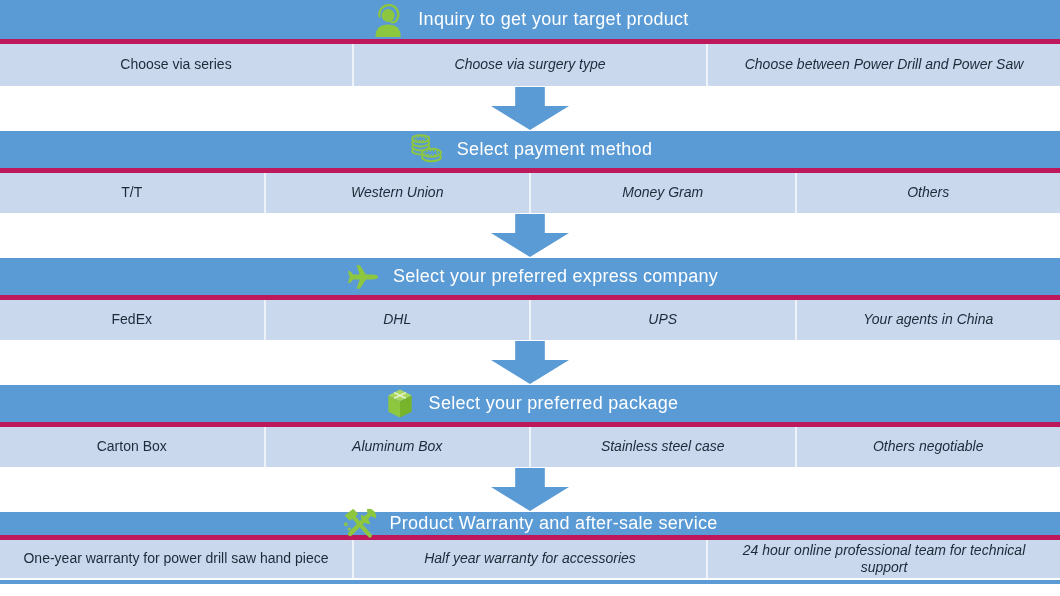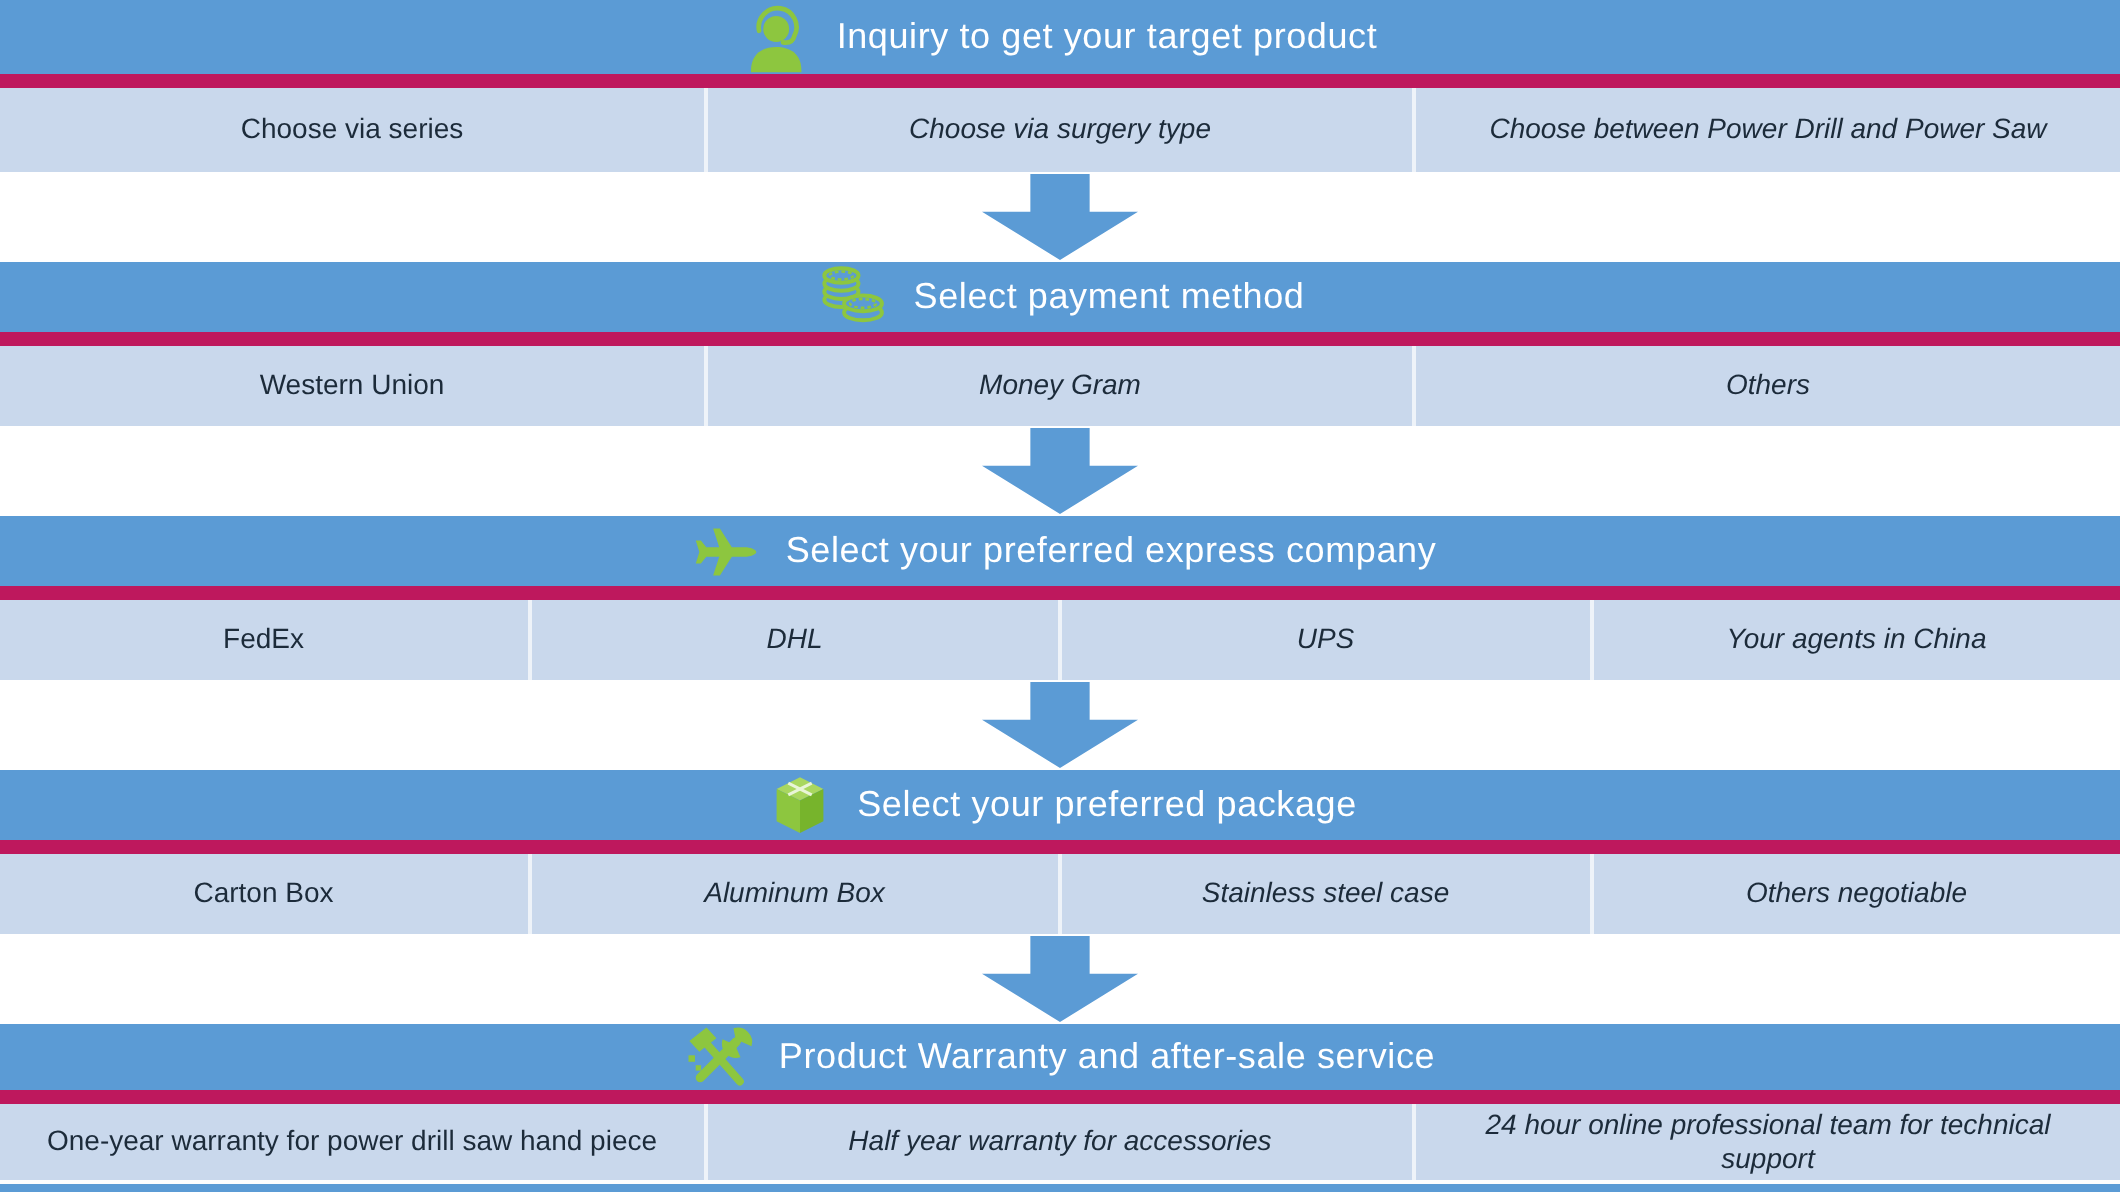--- a/index.html
+++ b/index.html
@@ -10,35 +10,35 @@
     --divider:#eef3f9;
     --bg:#ffffff;
   }
   *{box-sizing:border-box;margin:0;padding:0;}
   html,body{width:1060px;height:596px;overflow:hidden;background:var(--bg);
     font-family:"Liberation Sans","DejaVu Sans",sans-serif;}
   .flow{width:1060px;height:596px;display:flex;flex-direction:column;}
 
   .sec{width:100%;}
   .hd{display:flex;align-items:center;justify-content:center;gap:11px;
-      background:var(--header-blue);border-bottom:7px solid #be185d;}
+      background:var(--header-blue);border-bottom:5px solid #be185d;}
   .hd .ttl{color:#fff;font-size:18px;letter-spacing:.3px;}
   .icon{display:flex;align-items:center;justify-content:center;}
   .icon svg{display:block;}
 
   .row{display:flex;background:var(--row-blue);}
   .cell{flex:1;display:flex;align-items:center;justify-content:center;
         text-align:center;color:var(--text-dark);font-size:14px;line-height:1.25;
         padding:0 10px;}
   .cell + .cell{border-left:2px solid var(--divider);font-style:italic;}
 
   .s1 .hd{height:44px}.s1 .row{height:42px}
   .s2 .hd,.s3 .hd,.s4 .hd{height:42px}
   .s2 .row,.s3 .row,.s4 .row{height:40px}
-  .s5 .hd{height:40px}.s5 .row{height:38px}
+  .s5 .hd{height:28px}.s5 .row{height:38px}
 
   .gap{height:45px;display:flex;justify-content:center;align-items:center;background:var(--bg);}
   .arrow{width:78px;height:43px;background:var(--header-blue);
     clip-path:polygon(31% 0,69% 0,69% 44%,100% 44%,50% 100%,0 44%,31% 44%);}
 
   .bottom-strip{height:6px;background:var(--header-blue);border-top:2px solid #fdfdfd;}
 </style>
 </head>
 <body>
 
@@ -78,20 +78,21 @@
             <ellipse cx="26" cy="28" rx="10.5" ry="4.4"></ellipse>
             <ellipse cx="26" cy="23" rx="10.5" ry="4.4"></ellipse>
           </g>
           <ellipse cx="14" cy="7.5" rx="6.5" ry="2.2" fill="none" stroke="#8dc63f" stroke-width="1.4" stroke-dasharray="2 1.6"></ellipse>
           <ellipse cx="26" cy="23" rx="7.2" ry="2.4" fill="none" stroke="#8dc63f" stroke-width="1.4" stroke-dasharray="2 1.6"></ellipse>
         </svg>
       </span>
       <span class="ttl">Select payment method</span>
     </div>
     <div class="row">
+        <div class="cell">T/T</div>
         <div class="cell">Western Union</div>
         <div class="cell">Money Gram</div>
         <div class="cell">Others</div>
       </div>
   </div>
 
   <div class="gap">
     <div class="arrow"></div>
   </div>
 

